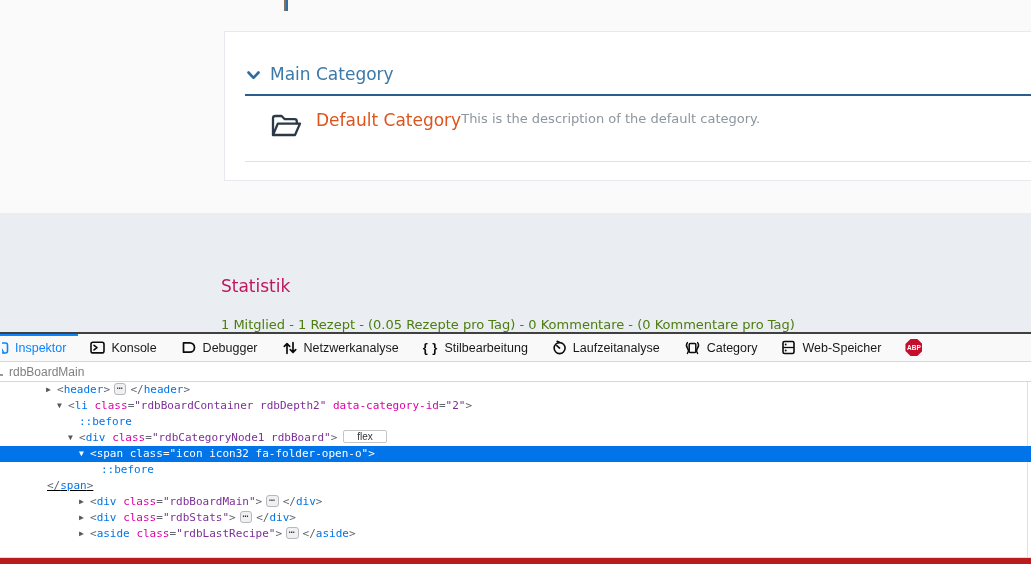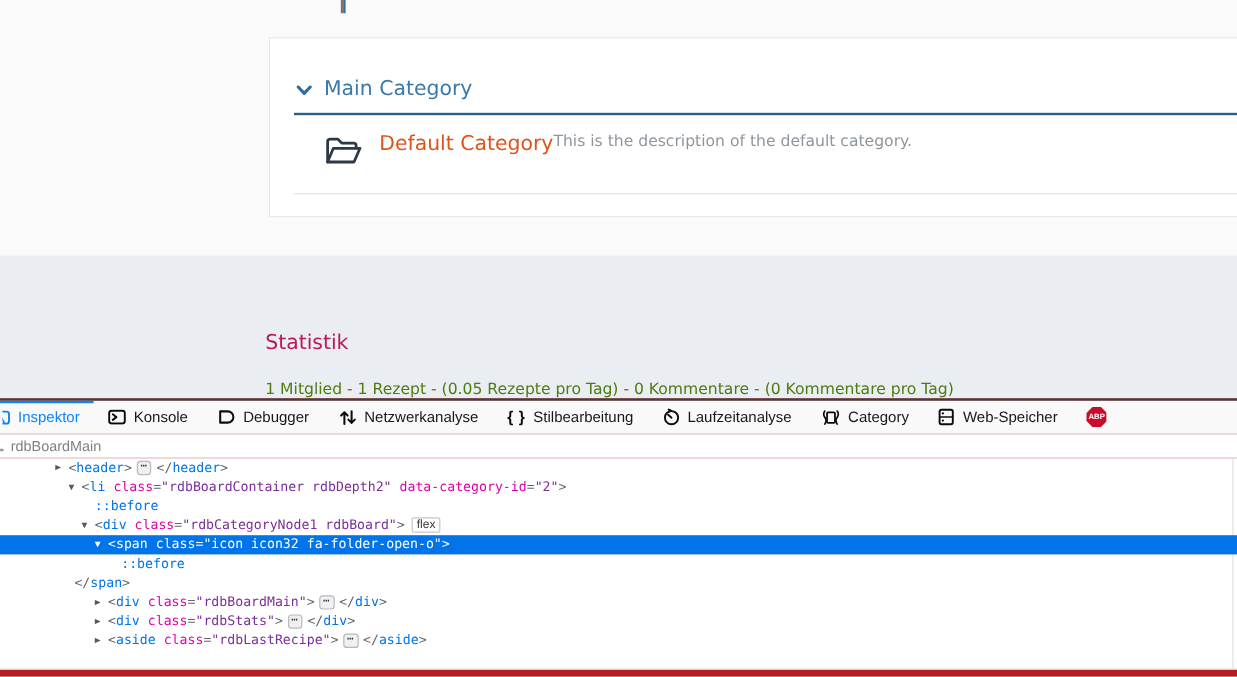--- a/index.html
+++ b/index.html
@@ -45,21 +45,21 @@
   #dt-markup { position:relative; height:176px; background:#fff; border-bottom:1px solid #dedee2; overflow:hidden; font-family:"DejaVu Sans Mono", monospace; font-size:11px; }
   #markup-right-border { position:absolute; left:1027px; top:0; width:1px; height:176px; background:#e0e0e2; }
   .mk-row { height:16px; line-height:16px; white-space:nowrap; cursor:pointer; }
   .mk-arrow { display:inline-block; width:11px; font-size:8px; color:#57595d; text-align:left; vertical-align:top; }
   .mk-b, .mk-eq { color:#60656e; }
   .mk-tag { color:#0074e8; }
   .mk-an { color:#dd00a9; }
   .mk-av { color:#7c2e99; }
   .mk-ps { color:#0074e8; }
   .mk-sp { white-space:pre; }
-  .mk-badge { display:inline-block; font-family:"Liberation Sans", sans-serif; font-size:10px; line-height:11px; color:#343437; background:#fff; border:1px solid #c5c5c8; border-radius:2px; padding:0 3px; margin-left:6px; vertical-align:1px; }
+  .mk-badge { display:inline-block; font-family:"Liberation Sans", sans-serif; font-size:10px; line-height:11px; color:#343437; background:#fff; border:1px solid #c5c5c8; border-radius:2px; padding:0 13px; margin-left:6px; vertical-align:1px; }
   .mk-dots { display:inline-block; font-size:9px; line-height:8px; letter-spacing:1px; color:#2f2f33; background:#f0f0f2; border:1px solid #b8b8bb; border-radius:3px; padding:0 2px 2px 2px; margin:0 4px; vertical-align:2px; }
   .mk-row.selected { background:#0074e8; position:relative; }
   .mk-row.selected span { color:#fff; }
 </style>
 </head>
 <body>
 
 <div id="page-area">
   <div id="top-artifact">
     <span class="bar-l"></span>
@@ -181,18 +181,18 @@
     <span class="search-placeholder">rdbBoardMain</span>
   </div>
   <div id="dt-markup">
     <div id="markup-right-border"></div>
   <div class="mk-row" style="padding-left: 46px;"><span class="mk-arrow">▶</span><span class="mk-b">&lt;</span><span class="mk-tag">header</span><span class="mk-b">&gt;</span><span class="mk-dots">⋯</span><span class="mk-b">&lt;/</span><span class="mk-tag">header</span><span class="mk-b">&gt;</span></div>
       <div class="mk-row" style="padding-left: 57px;"><span class="mk-arrow">▼</span><span class="mk-b">&lt;</span><span class="mk-tag">li</span><span class="mk-sp"> </span><span class="mk-an">class</span><span class="mk-eq">=</span><span class="mk-av">"rdbBoardContainer rdbDepth2"</span><span class="mk-sp"> </span><span class="mk-an">data-category-id</span><span class="mk-eq">=</span><span class="mk-av">"2"</span><span class="mk-b">&gt;</span></div>
       <div class="mk-row" style="padding-left: 68px;"><span class="mk-arrow"></span><span class="mk-ps">::before</span></div>
       <div class="mk-row" style="padding-left: 68px;"><span class="mk-arrow">▼</span><span class="mk-b">&lt;</span><span class="mk-tag">div</span><span class="mk-sp"> </span><span class="mk-an">class</span><span class="mk-eq">=</span><span class="mk-av">"rdbCategoryNode1 rdbBoard"</span><span class="mk-b">&gt;</span><span class="mk-badge">flex</span></div>
       <div class="mk-row selected" style="padding-left: 79px;"><span class="mk-arrow">▼</span><span class="mk-b">&lt;</span><span class="mk-tag">span</span><span class="mk-sp"> </span><span class="mk-an">class</span><span class="mk-eq">=</span><span class="mk-av">"icon icon32 fa-folder-open-o"</span><span class="mk-b">&gt;</span></div>
       <div class="mk-row" style="padding-left: 90px;"><span class="mk-arrow"></span><span class="mk-ps">::before</span></div>
-      <div class="mk-row" style="padding-left: 51px;"><span class="mk-arrow"></span><span class="mk-b">&lt;/</span><span class="mk-tag">span</span><span class="mk-b">&gt;</span></div>
+      <div class="mk-row" style="padding-left: 36px; text-decoration: underline;"><span class="mk-arrow"></span><span class="mk-b">&lt;/</span><span class="mk-tag">span</span><span class="mk-b">&gt;</span></div>
       <div class="mk-row" style="padding-left: 79px;"><span class="mk-arrow">▶</span><span class="mk-b">&lt;</span><span class="mk-tag">div</span><span class="mk-sp"> </span><span class="mk-an">class</span><span class="mk-eq">=</span><span class="mk-av">"rdbBoardMain"</span><span class="mk-b">&gt;</span><span class="mk-dots">⋯</span><span class="mk-b">&lt;/</span><span class="mk-tag">div</span><span class="mk-b">&gt;</span></div>
       <div class="mk-row" style="padding-left: 79px;"><span class="mk-arrow">▶</span><span class="mk-b">&lt;</span><span class="mk-tag">div</span><span class="mk-sp"> </span><span class="mk-an">class</span><span class="mk-eq">=</span><span class="mk-av">"rdbStats"</span><span class="mk-b">&gt;</span><span class="mk-dots">⋯</span><span class="mk-b">&lt;/</span><span class="mk-tag">div</span><span class="mk-b">&gt;</span></div>
       <div class="mk-row" style="padding-left: 79px;"><span class="mk-arrow">▶</span><span class="mk-b">&lt;</span><span class="mk-tag">aside</span><span class="mk-sp"> </span><span class="mk-an">class</span><span class="mk-eq">=</span><span class="mk-av">"rdbLastRecipe"</span><span class="mk-b">&gt;</span><span class="mk-dots">⋯</span><span class="mk-b">&lt;/</span><span class="mk-tag">aside</span><span class="mk-b">&gt;</span></div>
     </div>
 </div>
 
 </body></html>

